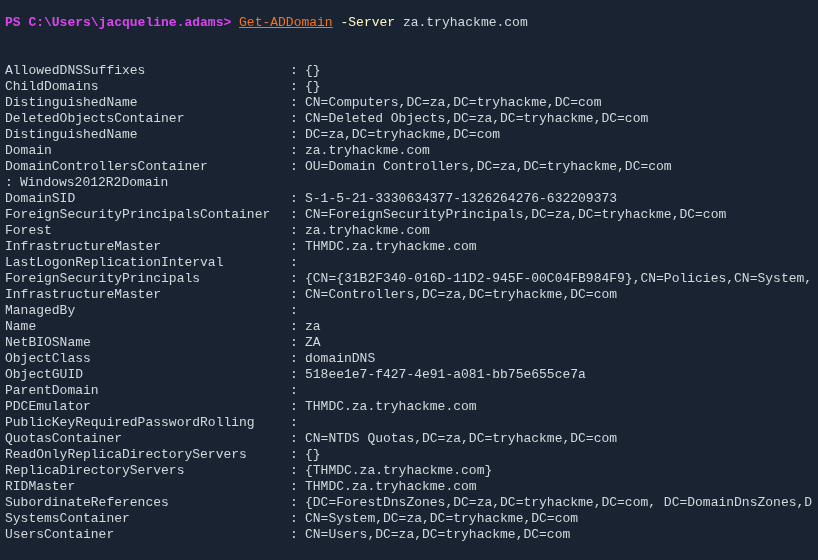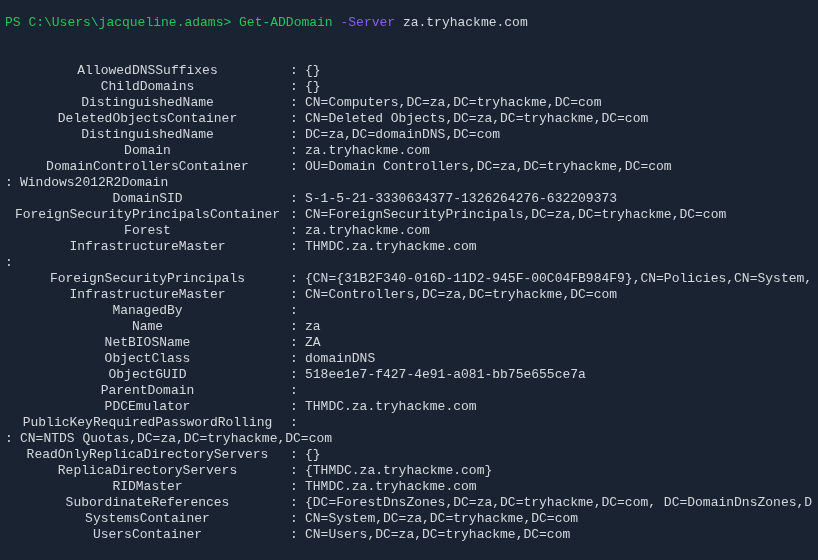--- a/index.html
+++ b/index.html
@@ -16,39 +16,40 @@
       padding: 15px 5px;
       width: 818px;
       height: 560px;
       overflow: hidden;
       white-space: nowrap;
     }
     .prompt-line {
       margin-bottom: 32px;
     }
     .prompt-path {
-      color: #22c55e;
+      color: #d946ef;
+      font-weight: bold;
     }
     .cmdlet {
-      color: #22c55e;
+      color: #f97316;
+      text-decoration: underline;
     }
     .param {
-      color: #8b5cf6;
+      color: #fef9c3;
     }
     .value {
       color: #d4d8dc;
     }
     .output-line {
       display: flex;
     }
     .key {
       display: inline-block;
       width: 285px;
       flex-shrink: 0;
-      text-align: center;
     }
     .colon {
       display: inline-block;
       width: 15px;
       flex-shrink: 0;
     }
     .val {
       display: inline-block;
     }
   </style>
@@ -76,21 +77,21 @@
       <span class="val">CN=Computers,DC=za,DC=tryhackme,DC=com</span>
     </div>
     <div class="output-line">
       <span class="key">DeletedObjectsContainer</span>
       <span class="colon">:</span>
       <span class="val">CN=Deleted Objects,DC=za,DC=tryhackme,DC=com</span>
     </div>
     <div class="output-line">
       <span class="key">DistinguishedName</span>
       <span class="colon">:</span>
-      <span class="val">DC=za,DC=domainDNS,DC=com</span>
+      <span class="val">DC=za,DC=tryhackme,DC=com</span>
     </div>
     <div class="output-line">
       <span class="key">Domain</span>
       <span class="colon">:</span>
       <span class="val">za.tryhackme.com</span>
     </div>
     <div class="output-line">
       <span class="key">DomainControllersContainer</span>
       <span class="colon">:</span>
       <span class="val">OU=Domain Controllers,DC=za,DC=tryhackme,DC=com</span>
@@ -113,20 +114,21 @@
       <span class="key">Forest</span>
       <span class="colon">:</span>
       <span class="val">za.tryhackme.com</span>
     </div>
     <div class="output-line">
       <span class="key">InfrastructureMaster</span>
       <span class="colon">:</span>
       <span class="val">THMDC.za.tryhackme.com</span>
     </div>
     <div class="output-line">
+      <span class="key">LastLogonReplicationInterval</span>
       <span class="colon">:</span>
       <span class="val"></span>
     </div>
     <div class="output-line">
       <span class="key">ForeignSecurityPrincipals</span>
       <span class="colon">:</span>
       <span class="val">{CN={31B2F340-016D-11D2-945F-00C04FB984F9},CN=Policies,CN=System,</span>
     </div>
     <div class="output-line">
       <span class="key">InfrastructureMaster</span>
@@ -167,20 +169,21 @@
       <span class="key">PDCEmulator</span>
       <span class="colon">:</span>
       <span class="val">THMDC.za.tryhackme.com</span>
     </div>
     <div class="output-line">
       <span class="key">PublicKeyRequiredPasswordRolling</span>
       <span class="colon">:</span>
       <span class="val"></span>
     </div>
     <div class="output-line">
+      <span class="key">QuotasContainer</span>
       <span class="colon">:</span>
       <span class="val">CN=NTDS Quotas,DC=za,DC=tryhackme,DC=com</span>
     </div>
     <div class="output-line">
       <span class="key">ReadOnlyReplicaDirectoryServers</span>
       <span class="colon">:</span>
       <span class="val">{}</span>
     </div>
     <div class="output-line">
       <span class="key">ReplicaDirectoryServers</span>

